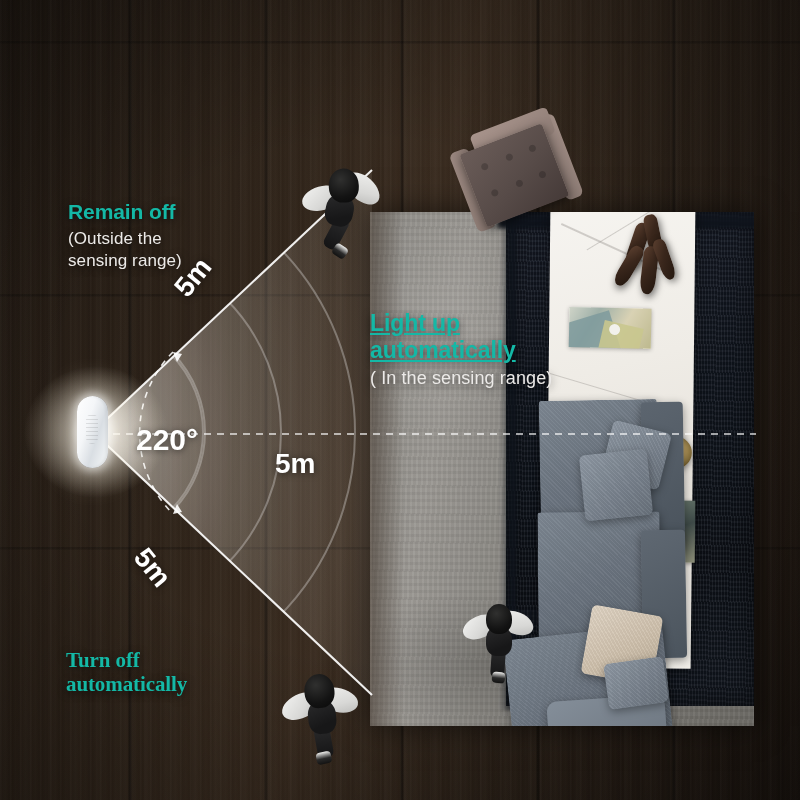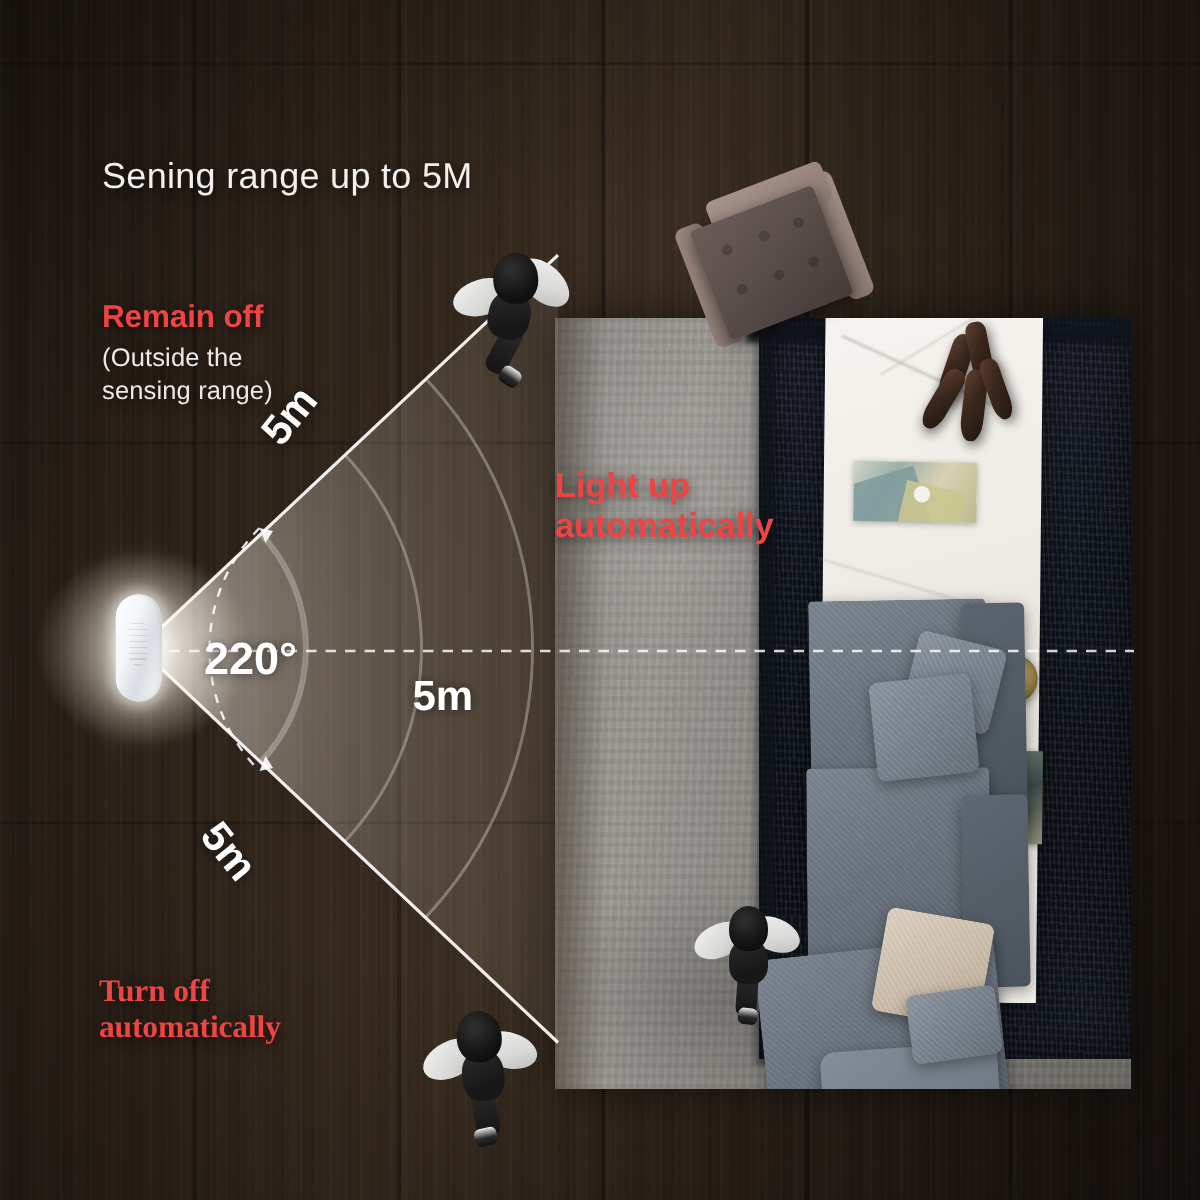--- a/index.html
+++ b/index.html
@@ -55,21 +55,21 @@
   }
   .subhead {
     position:absolute; left:68px; top:104px;
     font-size:24px; font-weight:400; color:#f2f0ee;
     letter-spacing:0.2px;
     text-shadow:0 2px 8px rgba(0,0,0,0.55);
   }
 
   .label-block { position:absolute; text-shadow:0 2px 9px rgba(0,0,0,0.6); }
   .label-block .lb-title {
-    font-size:21px; font-weight:bold; color:#ef4444; line-height:1.16;
+    font-size:21px; font-weight:bold; color:#14b8a6; line-height:1.16;
     letter-spacing:-0.1px;
   }
   .label-block .lb-sub {
     font-size:17px; font-weight:400; color:#eceae8; line-height:1.3;
     margin-top:4px; letter-spacing:0.1px;
   }
 
   #label-remain-off { left:68px; top:200px; }
   #label-turn-off   { left:66px; top:648px; }
   #label-light-up   { left:370px; top:310px; }
@@ -425,31 +425,31 @@
 
   <div class="person" style="left:282px;top:668px;width:78px;height:96px;transform:rotate(-6deg);">
     <div class="p-shoulder" style="left:0px;top:24px;width:40px;height:24px;transform:rotate(-20deg);"></div>
     <div class="p-shoulder" style="left:38px;top:22px;width:40px;height:24px;transform:rotate(20deg);"></div>
     <div class="p-torso" style="left:26px;top:32px;width:28px;height:34px;"></div>
     <div class="p-hair" style="left:25px;top:6px;width:30px;height:34px;"></div>
     <div class="p-leg" style="left:31px;top:58px;width:16px;height:32px;transform:rotate(-4deg);"></div>
     <div class="p-shoe" style="left:30px;top:84px;width:15px;height:12px;transform:rotate(-6deg);"></div>
   </div>
 
-  <div class="subhead">Sening range up to 5M</div>
 
   <div class="label-block" id="label-remain-off">
     <div class="lb-title">Remain off</div>
     <div class="lb-sub" style="white-space:pre-line;">(Outside the
 sensing range)</div>
   </div>
 
   <div class="label-block" id="label-light-up">
-    <div class="lb-title" style="white-space:pre-line;">Light up
+    <div class="lb-title" style="white-space:pre-line;text-decoration:underline;">Light up
 automatically</div>
+    <div class="lb-sub">( In the sensing range)</div>
   </div>
 
   <div class="label-block" id="label-turn-off">
     <div class="lb-title" style="white-space:pre-line;font-family:Liberation Serif, serif;">Turn off
 automatically</div>
   </div>
 
   <div class="meas" id="meas-5m-upper">5m</div>
   <div class="meas" id="meas-5m-lower">5m</div>
   <div class="meas" id="meas-5m-center">5m</div>

